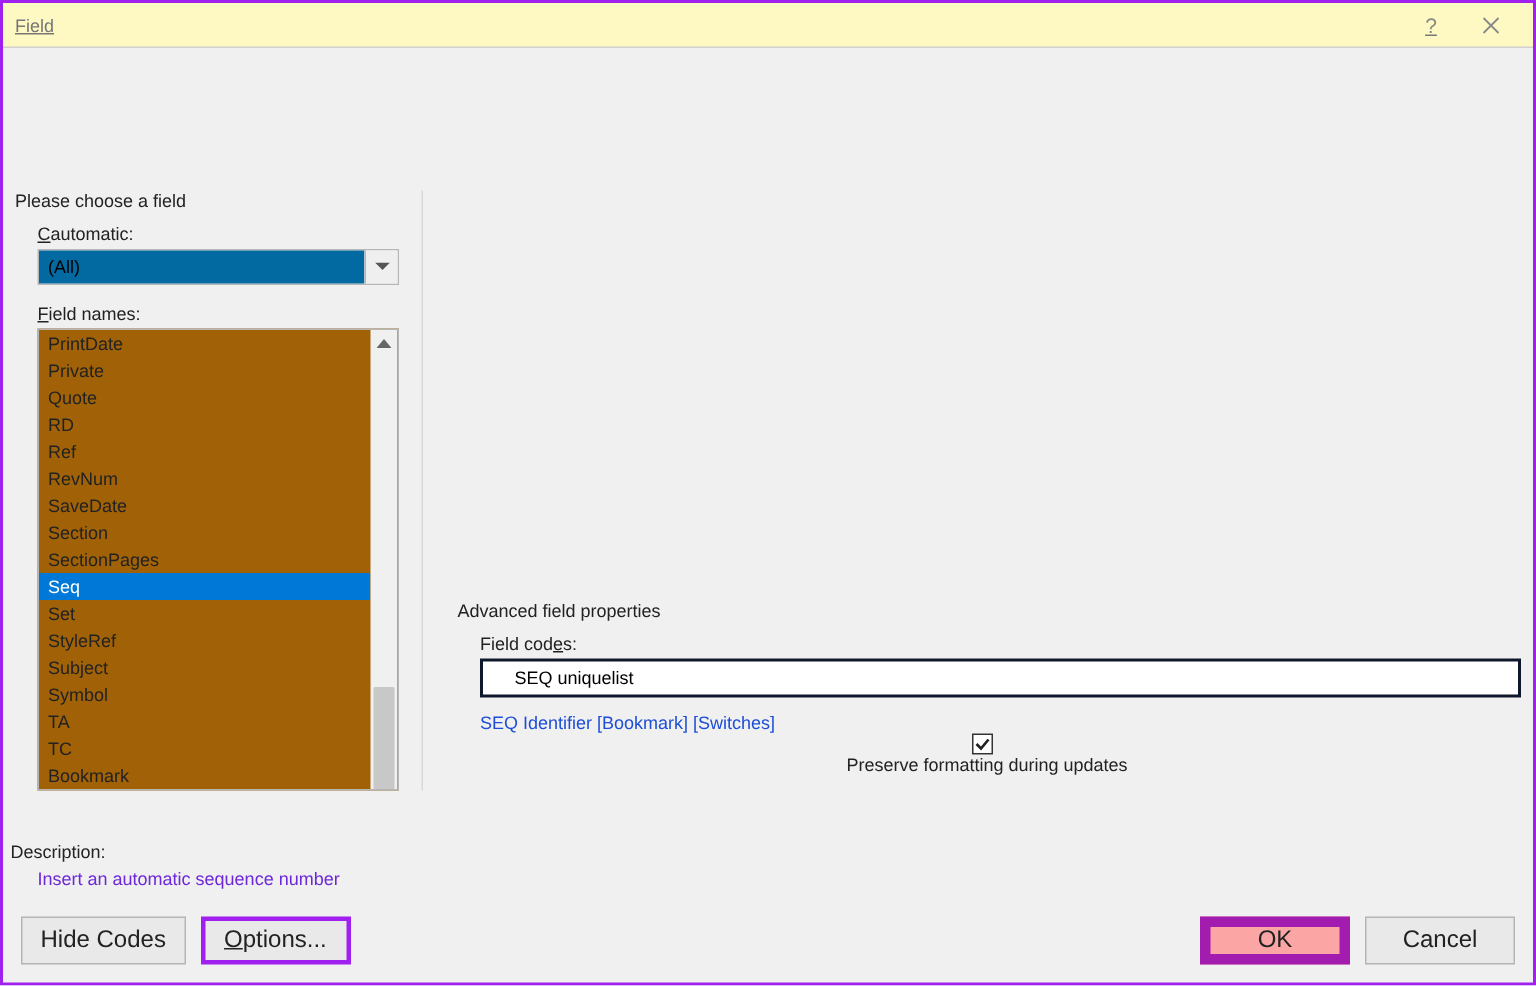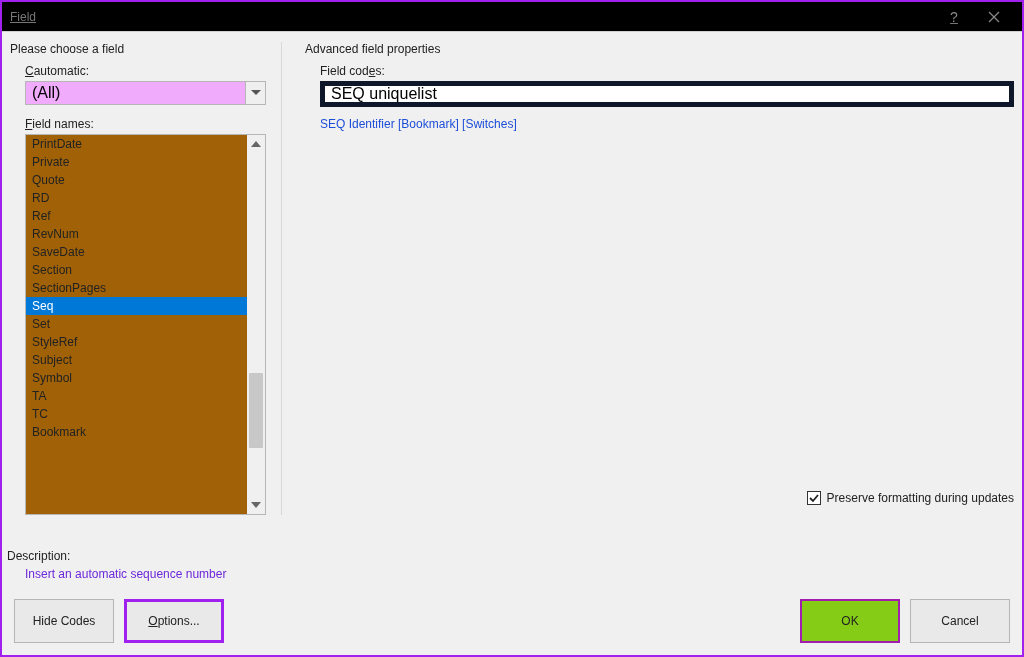--- a/index.html
+++ b/index.html
@@ -5,43 +5,43 @@
     * { box-sizing: border-box; margin: 0; padding: 0; font-family: "Segoe UI", Tahoma, sans-serif; }
     body { background: #fff; width: 1024px; height: 657px; overflow: hidden; }
     .dialog {
       width: 1024px; height: 657px;
       border: 2px solid #a020f0;  
       background: #f0f0f0;
       display: flex; flex-direction: column;
     }
     .titlebar {
       height: 30px; display: flex; align-items: center; padding: 0 8px;
-      background: #000000; border-bottom: 1px solid #d0d0d0;
+      background: #fef9c3; border-bottom: 1px solid #d0d0d0;
       font-size: 12px; color: #777; text-decoration: underline;
     }
     .titlebar .spacer { flex: 1; }
     .titlebar .help-icon, .titlebar .close-icon {
       width: 40px; height: 28px; display: flex; align-items: center; justify-content: center;
       color: #888; font-size: 14px;
     }
     .titlebar .close-icon svg { stroke: #888; }
     .body {
-      flex: 1; display: flex; padding: 10px 0 0 5px;
+      flex: 1; display: flex; padding: 10px 0 0 5px; align-items: flex-end;
     }
     .left-pane { width: 275px; padding: 0 5px 0 0; border-right: 1px solid #d8d8d8; display: flex; flex-direction: column;}
     .right-pane { flex: 1; padding: 0 8px 0 20px; display: flex; flex-direction: column; }
     .section-title { font-size: 12px; color: #222; padding: 0 0 8px 3px; }
     .label { font-size: 12px; color: #222; padding: 0 0 3px 18px; }
     .label .u { text-decoration: underline; }
     .combo {
       margin: 0 10px 12px 18px; height: 24px; display: flex;
       border: 1px solid #b6b6b6; background: #fff;
     }
     .combo input {
-      flex:1; border:none; outline:none; padding: 0 6px; font-size: 16px; background:#f0abfc;
+      flex:1; border:none; outline:none; padding: 0 6px; font-size: 12px; background:#0369a1;
     }
     .combo .drop {
       width: 22px; background: #efefef; border-left: 1px solid #b6b6b6;
       display:flex; align-items:center; justify-content:center;
     }
     .combo .drop svg { fill:#555; }
     .listbox {
       margin: 0 10px 0 18px; flex:1; border: 1px solid #b6b6b6; background: #a16207;
       display:flex; overflow:hidden;
     }
@@ -52,45 +52,45 @@
     .list-items .item.selected { background:#0078d7; color:#fff; }
     .scroll {
       width: 18px; background:#f0f0f0; display:flex; flex-direction:column; align-items:center;
     }
     .scroll .arrow { height:18px; display:flex; align-items:center; justify-content:center; width:100%; }
     .scroll .arrow svg { fill:#666; }
     .scroll .track { flex:1; width:100%; position:relative; }
     .scroll .thumb { position:absolute; left:2px; right:2px; top:220px; height:75px; background:#c8c8c8; border-radius:1px;}
     .field-codes-input {
       margin: 0 0 10px 18px; height: 26px;
-      border:5px solid #0f172a; background:#fff; width: calc(100% - 18px);
-      font-size:16px; padding: 0 6px; outline:none;
+      border:2px solid #0f172a; background:#fff; width: calc(100% - 18px);
+      font-size:12px; padding: 0 21px; outline:none;
     }
     .syntax { font-size:12px; color:#1d4ed8; padding: 0 0 0 18px; }
     .preserve-row {
       margin-top:auto; padding: 0 0 10px 0; display:flex; justify-content:flex-end; align-items:center;
-      font-size:12px; color:#222;
+      font-size:12px; color:#222;flex-direction:column;
     }
     .checkbox {
       width:14px; height:14px; border:1px solid #333; background:#fff; margin-right:6px;
       display:inline-flex; align-items:center; justify-content:center;
     }
     .checkbox svg { stroke:#222; }
     .desc-block { padding: 6px 0 0 5px; }
     .desc-label { font-size:12px; color:#222; padding-bottom:4px;margin-top:28px;}
     .desc-text { font-size:12px; color:#6d28d9; padding-left:18px; padding-bottom:18px;}
     .footer {
       padding: 0 12px 12px 12px; display:flex; align-items:center;
     }
     .btn {
-      height: 44px; min-width: 100px; border:1px solid #b6b6b6; background:#e9e9e9;
-      font-size:12px; color:#222; display:inline-flex; align-items:center; justify-content:center;
+      height: 32px; min-width: 100px; border:1px solid #b6b6b6; background:#e9e9e9;
+      font-size:16px; color:#222; display:inline-flex; align-items:center; justify-content:center;
       padding: 0 12px; margin-right: 10px;
     }
-    .btn.default { border:2px solid #a21caf; background:#84cc16; }
+    .btn.default { border:7px solid #a21caf; background:#fca5a5; }
     .btn.highlight { border:3px solid #a020f0; }
     .footer .spacer { flex:1; }
     .underline { text-decoration: underline; }
   </style>
 </head>
 <body>
 
 <div class="dialog">
 
   <div class="titlebar">

